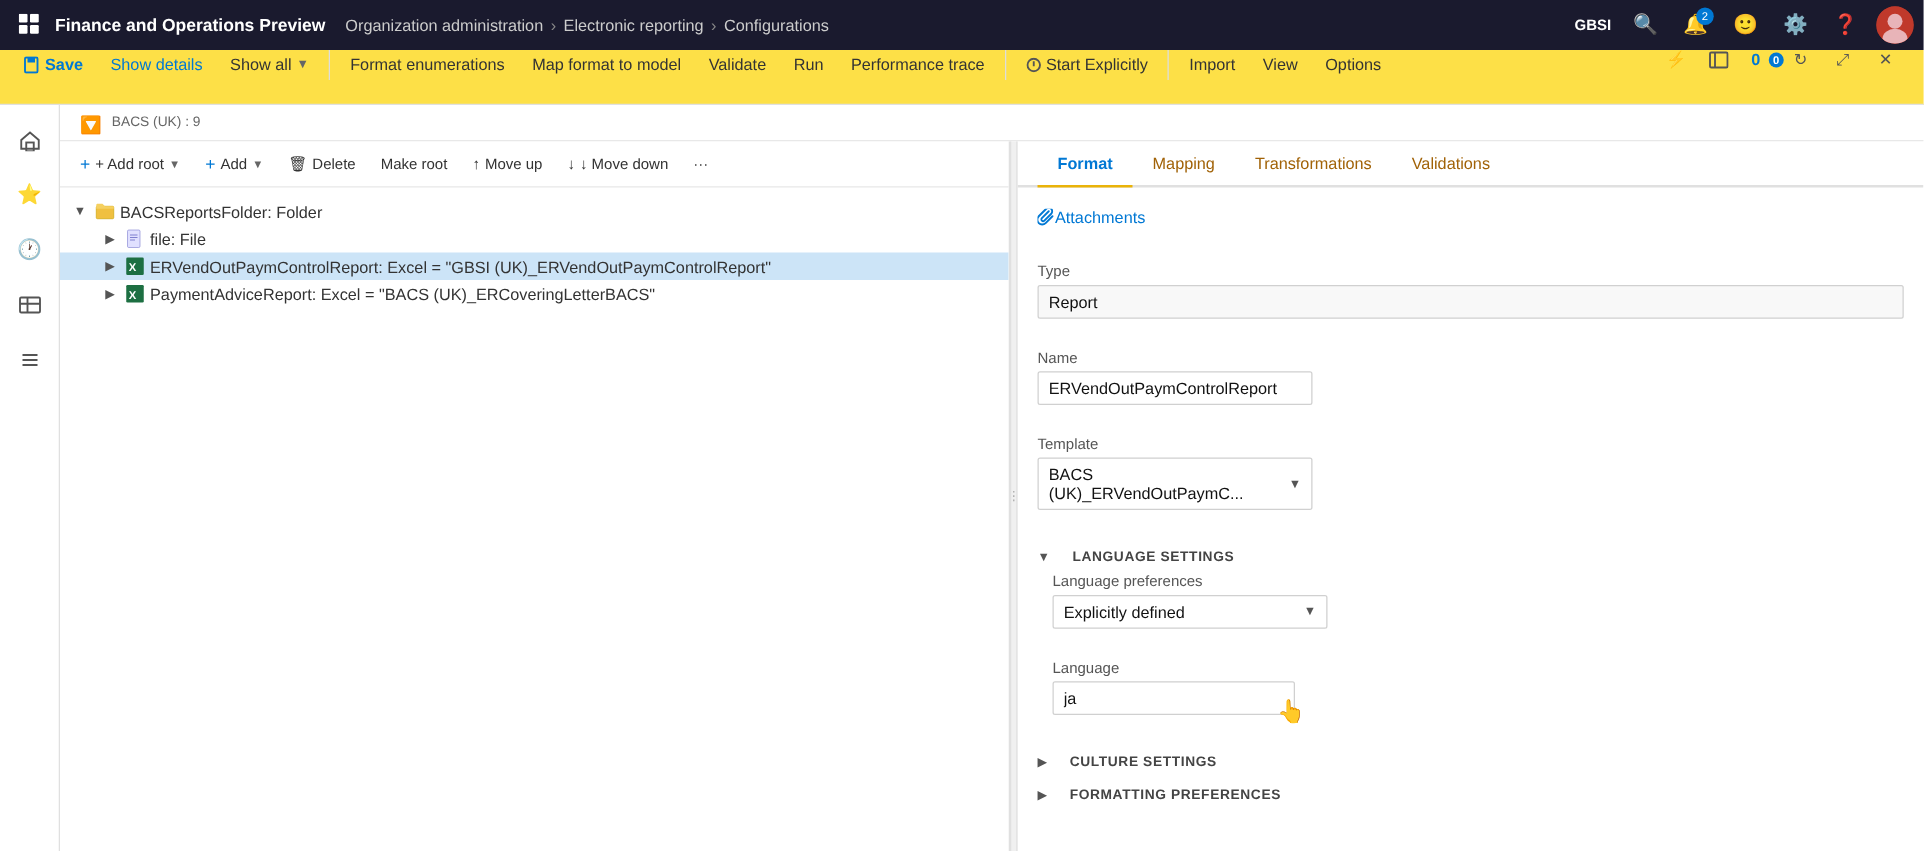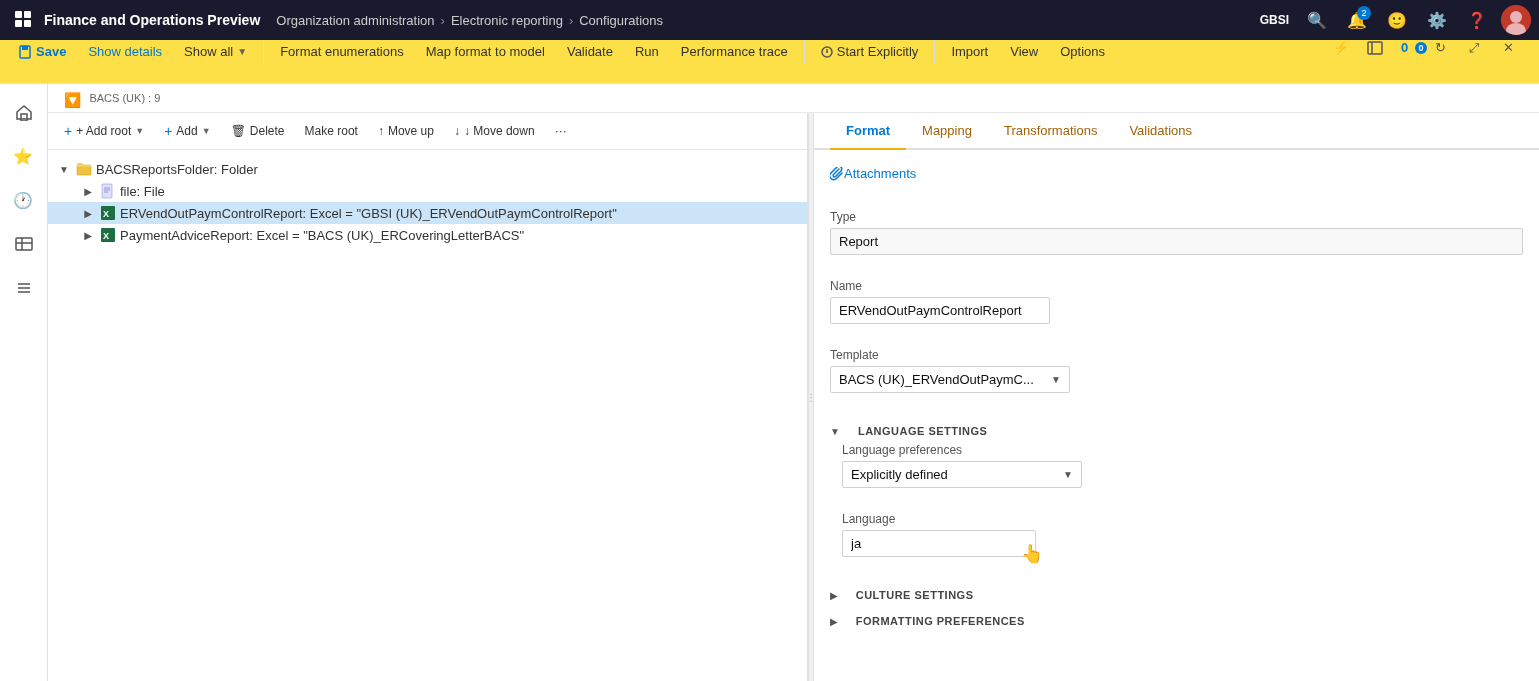--- a/index.html
+++ b/index.html
@@ -230,21 +230,21 @@
     }
     .field-select {
       display: flex;
       align-items: center;
       justify-content: space-between;
       padding: 5px 8px;
       border: 1px solid #d0d0d0;
       border-radius: 2px;
       font-size: 13px;
       color: #111;
-      width: 240px;
+      width: 220px;
       background: #fff;
       cursor: pointer;
     }
     .field-select .chevron-down { font-size: 10px; color: #555; }
 
     
     .section-header {
       display: flex;
       align-items: center;
       gap: 8px;

